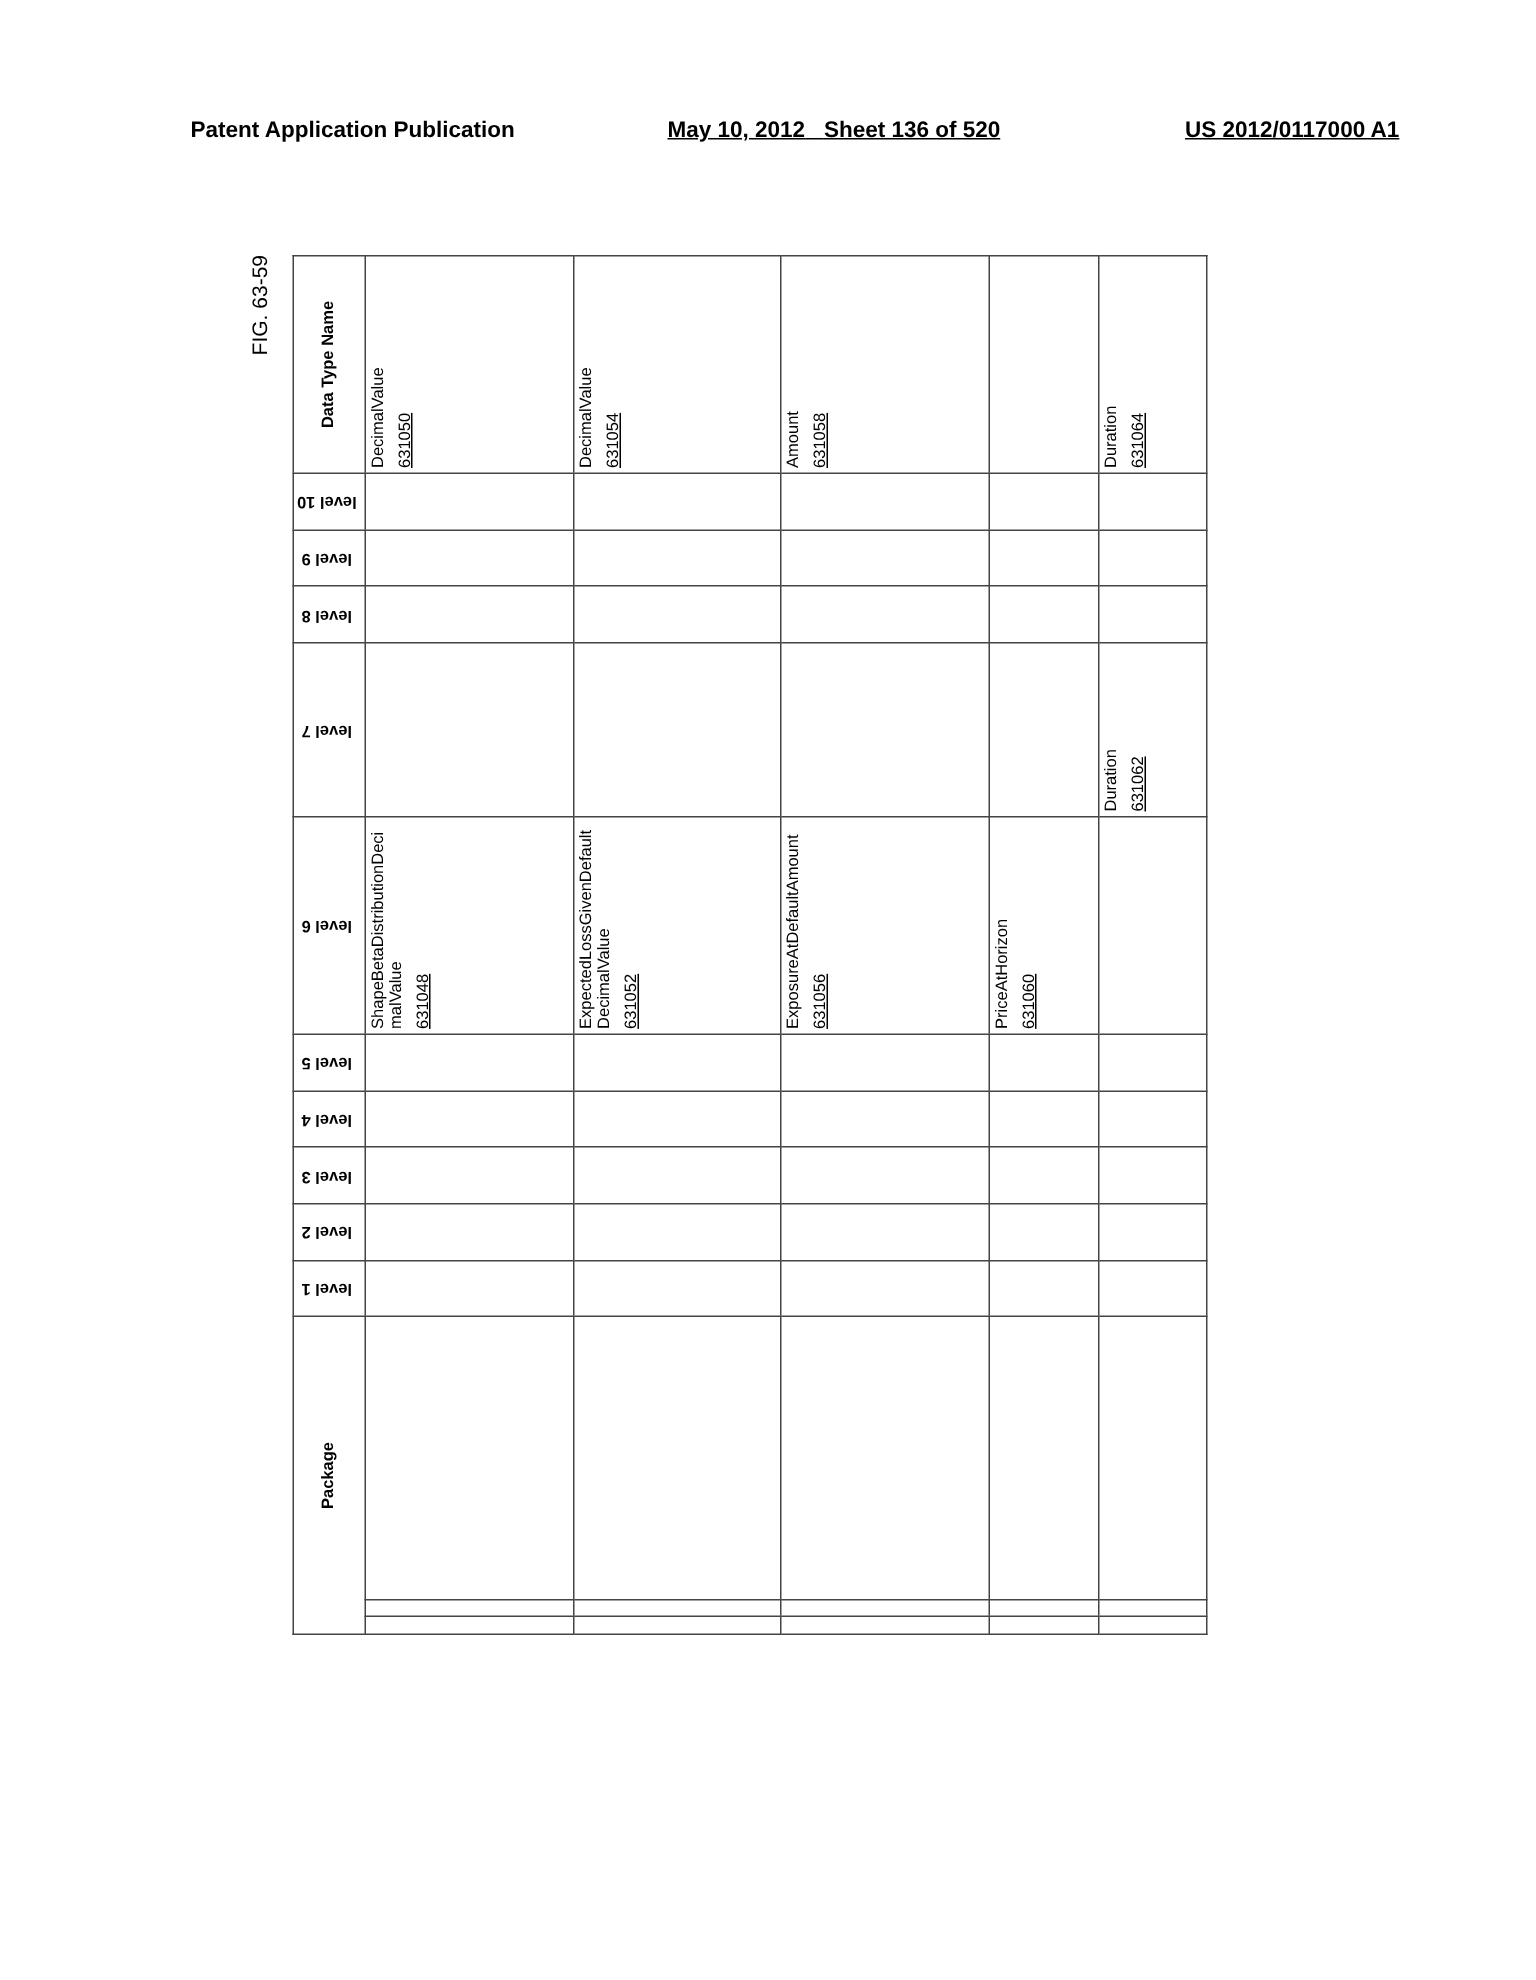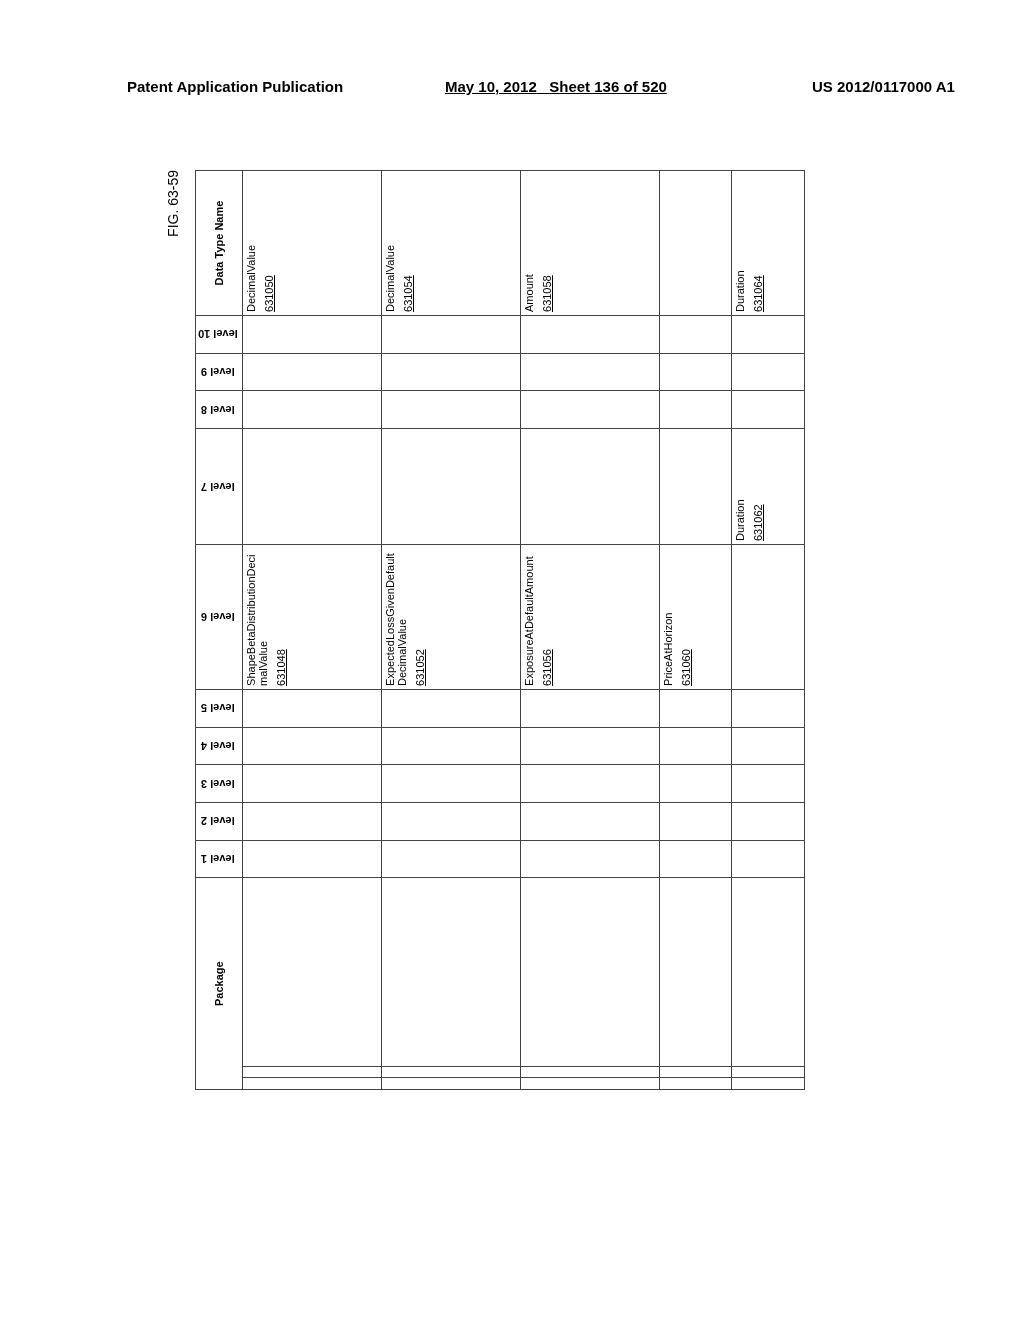--- a/index.html
+++ b/index.html
@@ -25,21 +25,22 @@
     left: 115px;
     margin-left: 12px;
   }
   .hdr-mid {
     position: absolute;
     left: 445px;
     text-decoration: underline;
   }
   .hdr-right {
     position: absolute;
-    left: 812px;
+    left: 790px;
+    text-decoration: underline;
   }
   .figure-area {
     position: absolute;
     top: 170px;
     left: 165px;
     width: 640px;
     height: 920px;
   }
   .fig-label {
     position: absolute;

